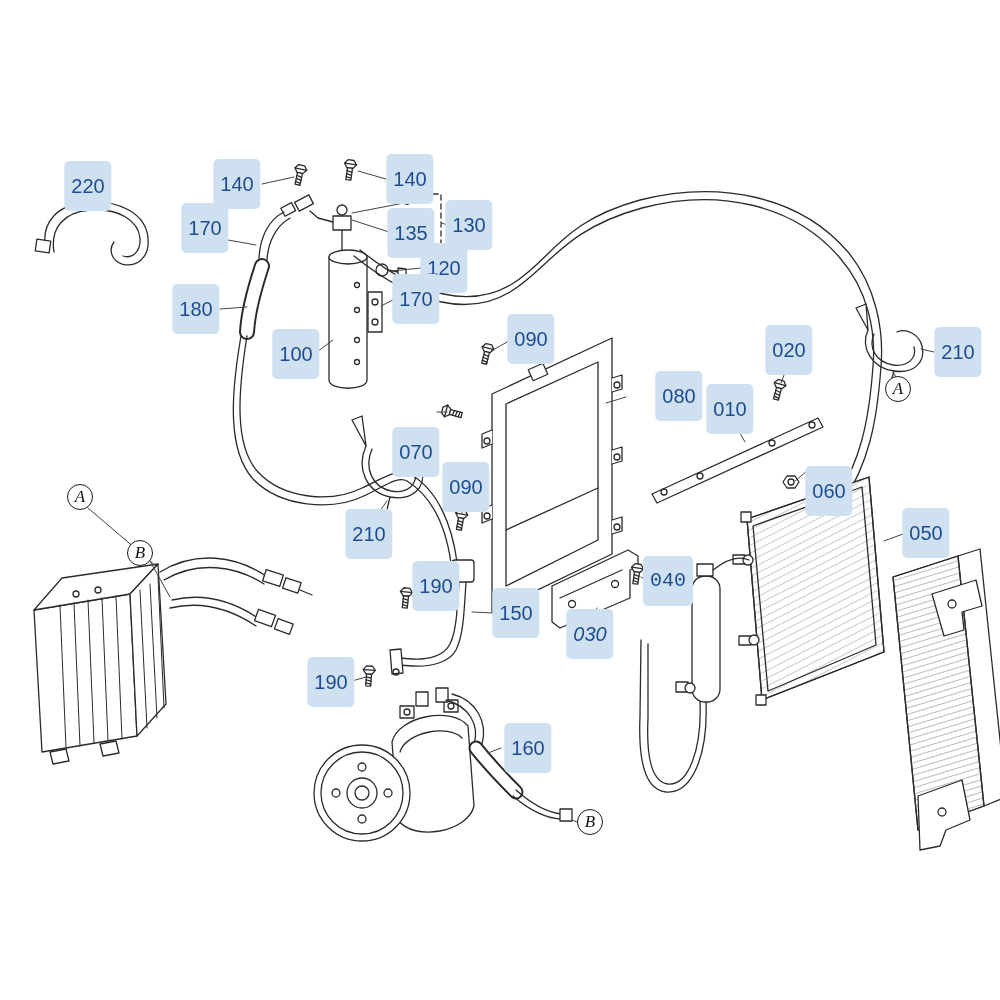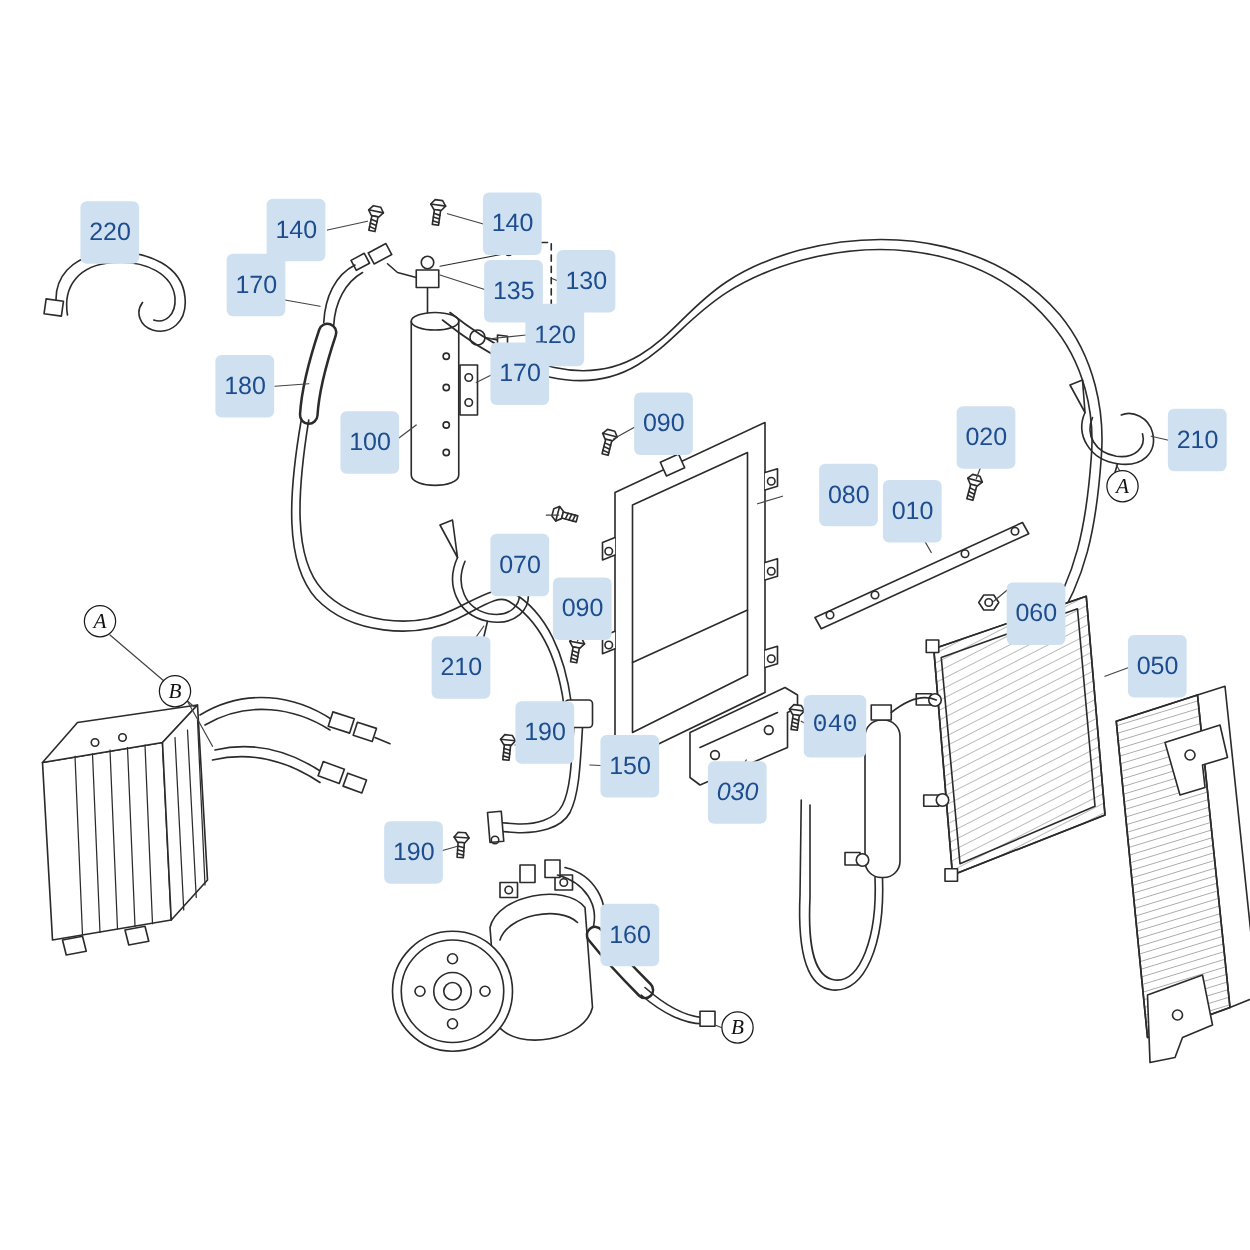--- a/index.html
+++ b/index.html
@@ -287,23 +287,23 @@
       <div class="part-label" style="left: 651px; top: 396px; margin-left: 28px;">080</div>
       <div class="part-label" style="left: 789px; top: 350px;">020</div>
       <div class="part-label" style="left: 958px; top: 352px;">210</div>
       <div class="part-label" style="left: 730px; top: 409px;">010</div>
       <div class="part-label" style="left: 416px; top: 412px; margin-top: 40px;">070</div>
       <div class="part-label" style="left: 829px; top: 451px; margin-top: 40px;">060</div>
       <div class="part-label" style="left: 926px; top: 533px;">050</div>
       <div class="part-label" style="left: 466px; top: 487px;">090</div>
       <div class="part-label" style="left: 369px; top: 534px;">210</div>
       <div class="part-label" style="left: 436px; top: 586px;">190</div>
-      <div class="part-label" style="left: 504px; top: 613px;">150</div>
+      <div class="part-label" style="left: 516px; top: 613px;">150</div>
       <div class="part-label" style="left: 668px; top: 581px; font-family: Liberation Mono, monospace;">040</div>
       <div class="part-label" style="left: 590px; top: 634px; font-style: italic;">030</div>
       <div class="part-label" style="left: 331px; top: 682px;">190</div>
-      <div class="part-label" style="left: 504px; top: 748px;">160</div>
+      <div class="part-label" style="left: 528px; top: 748px;">160</div>
       <div class="letter-badge" style="left: 898px; top: 389px;">A</div>
       <div class="letter-badge" style="left: 80px; top: 497px;">A</div>
       <div class="letter-badge" style="left: 140px; top: 553px;">B</div>
       <div class="letter-badge" style="left: 590px; top: 822px;">B</div>
     </div>
 </div>
 
 </body></html>

